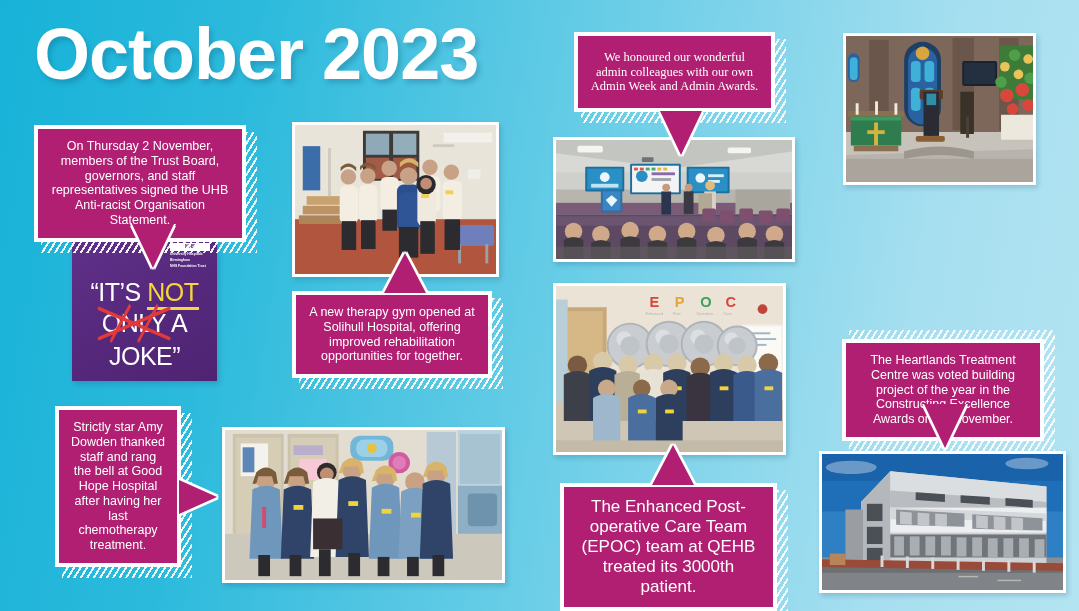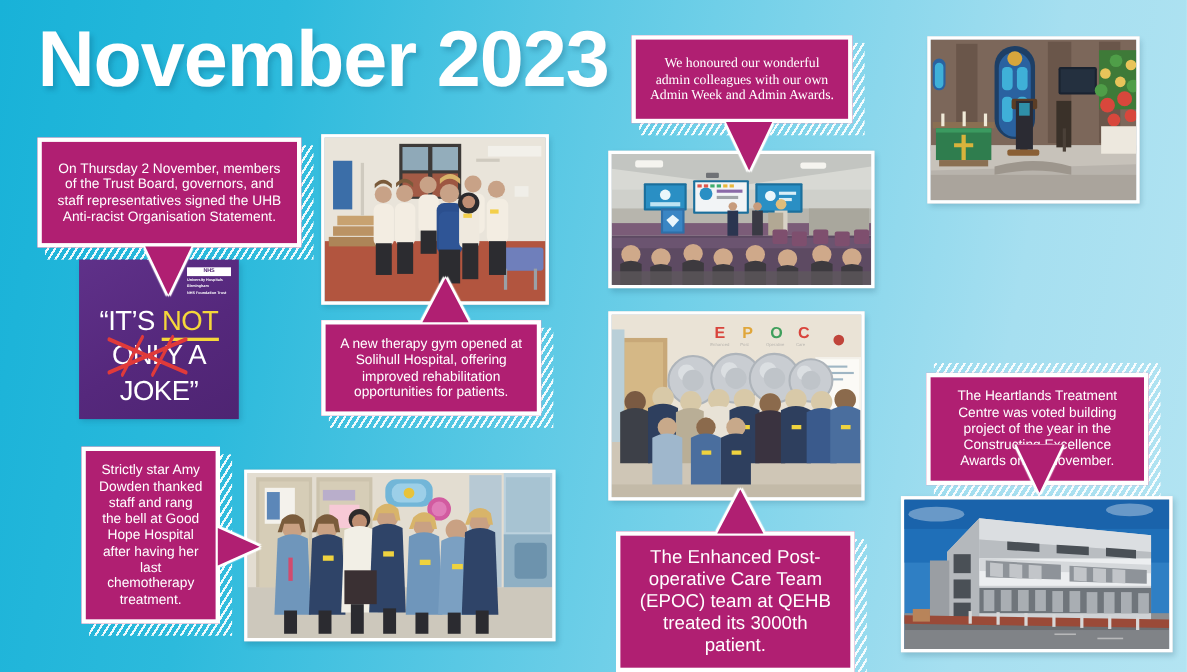--- a/index.html
+++ b/index.html
@@ -174,21 +174,21 @@
     width: calc(100% + 12px);
     height: calc(100% + 14px);
     overflow: visible;
   }
 </style>
 </head>
 <body>
 
 <div id="poster">
 
-  <div class="title">November 2023</div>
+  <div class="title">October 2023</div>
 
   <div class="photo" style="left:292px; top:122px; width:207px; height:155px;">
     <svg viewBox="0 0 207 155" preserveAspectRatio="none">
       <rect x="0" y="0" width="207" height="155" fill="#ddd8cf"></rect>
       <rect x="0" y="0" width="207" height="100" fill="#e9e4da"></rect>
       <rect x="0" y="98" width="207" height="57" fill="#b2553f"></rect>
       <rect x="70" y="6" width="58" height="52" fill="#3d3a38"></rect>
       <rect x="73" y="9" width="24" height="22" fill="#8fa9b8"></rect>
       <rect x="101" y="9" width="24" height="22" fill="#93adbb"></rect>
       <rect x="73" y="34" width="24" height="22" fill="#a35b46"></rect>
@@ -650,54 +650,54 @@
           <svg class="strike-svg" viewBox="0 0 100 40" preserveAspectRatio="none">
             <path d="M4 34 L96 6 M4 6 L96 34 M20 36 L44 4 M56 36 L80 4" stroke="#e03a3a" stroke-width="3.5" fill="none" stroke-linecap="round"></path>
           </svg>
         </span>
         <span>A</span>
       </div>
       <div class="poster-line pl3">JOKE”</div>
     </div>
   </div>
 
-  <div class="callout" style="left:34px; top:125px; width:240px;">
+  <div class="callout" style="left:34px; top:125px; width:212px;">
     <div class="hatch"></div>
     <div class="bubble" style="min-height:100px; font-size:12.5px;">
       <span class="bubble-text">On Thursday 2 November, members of the Trust Board, governors, and staff representatives signed the UHB Anti-racist Organisation Statement.</span>
     </div>
     <div class="tail tail-down" style="left:98px; top:99px;"></div>
   </div>
 
   <div class="callout" style="left:574px; top:32px; width:201px;font-family:Liberation Serif, serif;">
     <div class="hatch"></div>
     <div class="bubble" style="min-height:80px; font-size:12.5px;">
       <span class="bubble-text">We honoured our wonderful admin colleagues with our own Admin Week and Admin Awards.</span>
     </div>
     <div class="tail tail-down" style="left:86px; top:79px;"></div>
   </div>
 
 
   <div class="callout" style="left:292px; top:291px; width:200px;">
     <div class="hatch"></div>
     <div class="bubble" style="min-height:82px; font-size:12.5px;">
-      <span class="bubble-text">A new therapy gym opened at Solihull Hospital, offering improved rehabilitation opportunities for patients.</span>
+      <span class="bubble-text">A new therapy gym opened at Solihull Hospital, offering improved rehabilitation opportunities for together.</span>
     </div>
     <div class="tail tail-up" style="left:92px; top:-38px;"></div>
   </div>
 
   <div class="callout" style="left:842px; top:323px; width:202px;">
     <div class="hatch"></div>
     <div class="bubble" style="min-height:82px; font-size:12.5px;margin-top:16px;">
       <span class="bubble-text">The Heartlands Treatment Centre was voted building project of the year in the Constructing Excellence Awards on 24 November.</span>
     </div>
     <div class="tail tail-down" style="left:82px; top:81px;"></div>
   </div>
 
-  <div class="callout" style="left:55px; top:406px; width:126px;margin-left:19px;">
+  <div class="callout" style="left:55px; top:406px; width:126px;">
     <div class="hatch"></div>
     <div class="bubble" style="min-height:147px; font-size:12.5px;">
       <span class="bubble-text">Strictly star Amy Dowden thanked staff and rang the bell at Good Hope Hospital after having her last chemotherapy treatment.</span>
     </div>
     <div class="tail tail-right" style="left:124px; top:74px;"></div>
   </div>
 
   <div class="callout" style="left:560px; top:483px; width:217px;">
     <div class="hatch"></div>
     <div class="bubble" style="min-height:78px; font-size:17px;">

